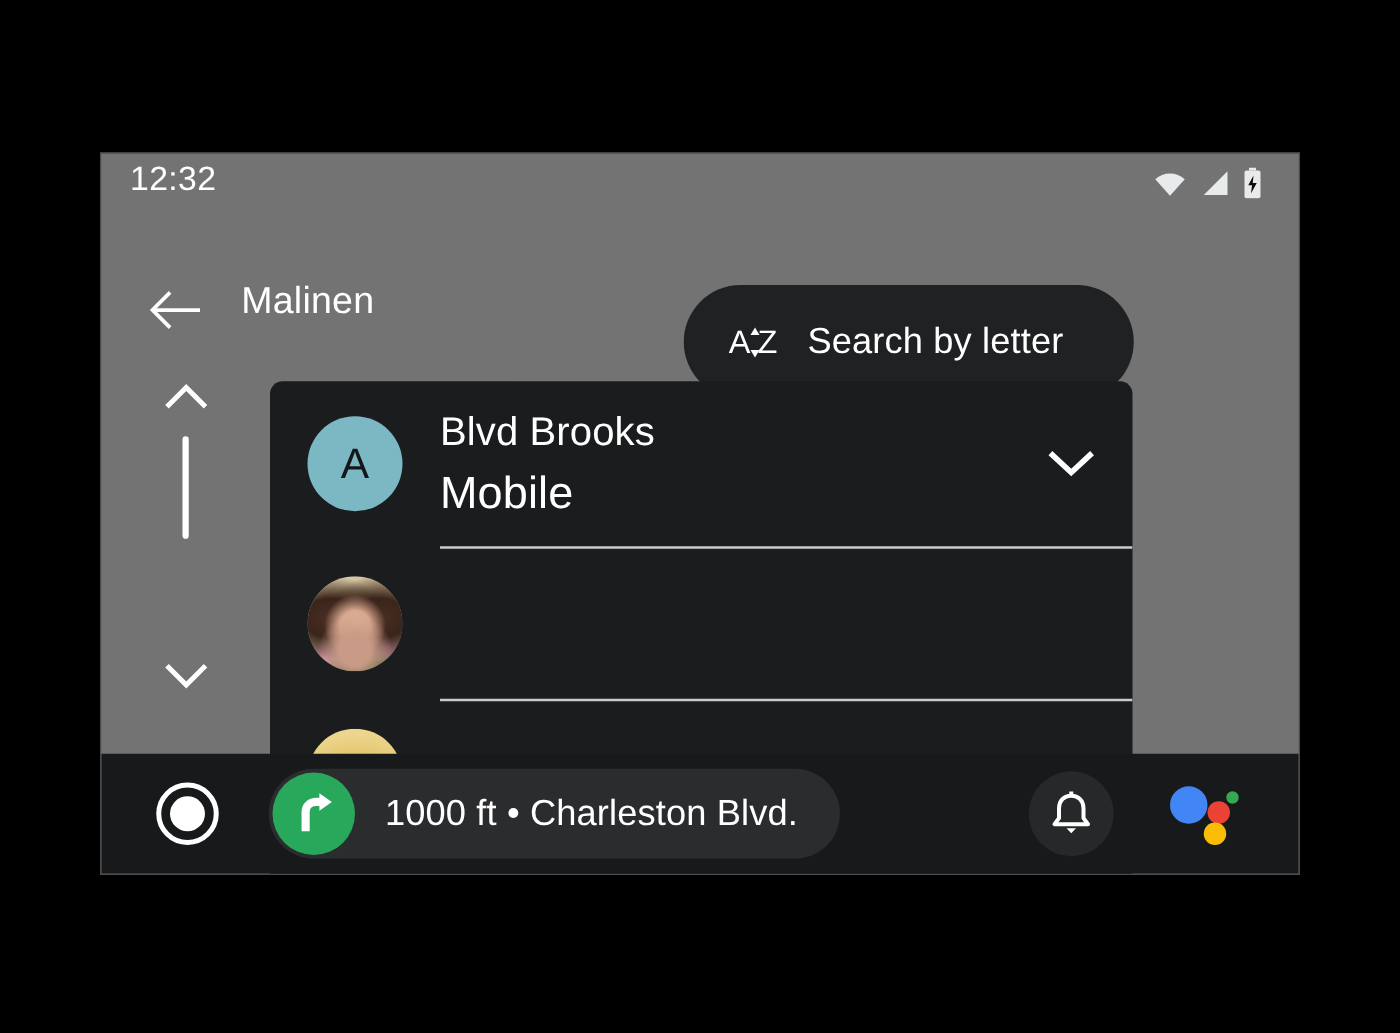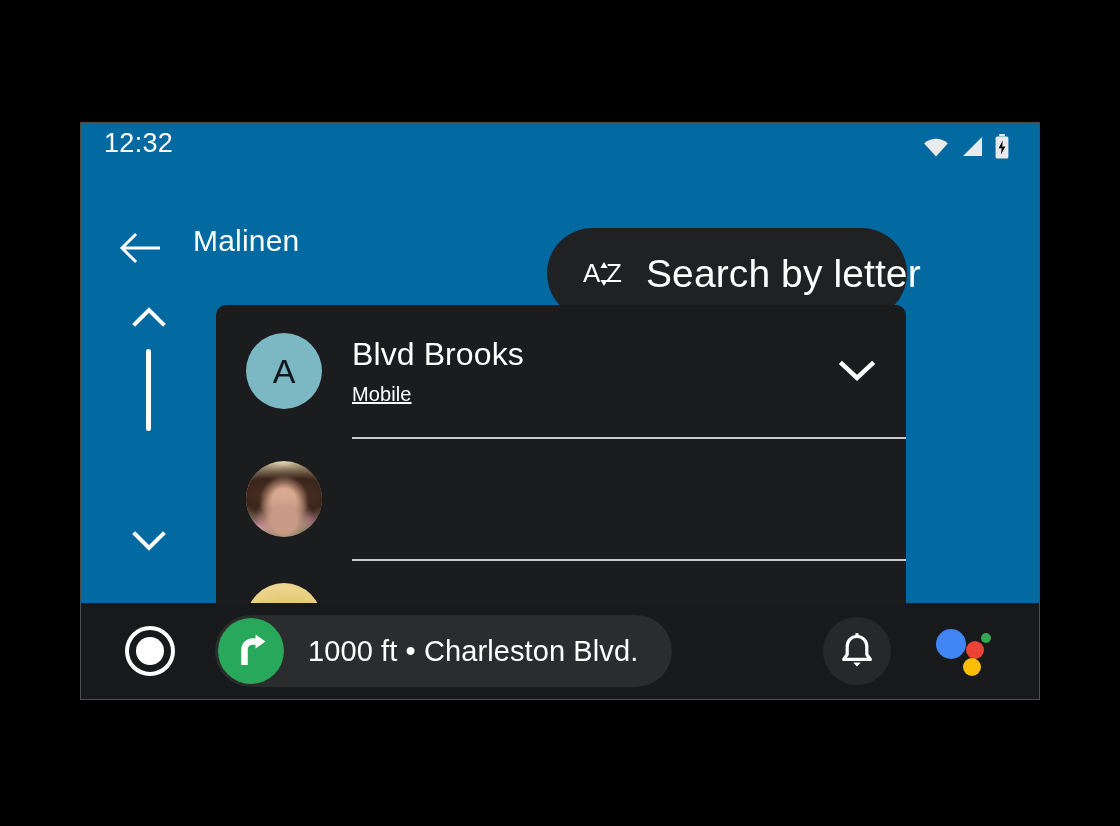--- a/index.html
+++ b/index.html
@@ -19,21 +19,21 @@
     background: #000000;
   }
 
   
   .device {
     position: absolute;
     left: 80px;
     top: 122px;
     width: 960px;
     height: 578px;
-    background: #0369a1;
+    background: #737373;
     border: 1px solid #4a4c4e;
     box-sizing: border-box;
     overflow: hidden;
   }
 
   
   .statusbar {
     position: absolute;
     left: 0;
     top: 0;
@@ -99,21 +99,21 @@
   .az-icon {
     position: relative;
     margin-left: 35px;
     width: 48px;
     height: 48px;
     flex: none;
   }
   .search-pill-label {
     margin-left: 16px;
     color: #ffffff;
-    font-size: 39px;
+    font-size: 29px;
     letter-spacing: 0.1px;
     white-space: nowrap;
   }
 
   
   .scrollrail {
     position: absolute;
     left: 38px;
     top: 180px;
     width: 60px;
@@ -221,26 +221,25 @@
   }
   .row-name {
     color: #ffffff;
     font-size: 32px;
     line-height: 1.16;
     letter-spacing: 0.1px;
     white-space: nowrap;
   }
   .row-sub {
     color: #ffffff;
-    font-size: 20px;
+    font-size: 36px;
     line-height: 1.2;
     margin-top: 8px;
     letter-spacing: 0.1px;
     white-space: nowrap;
-    text-decoration: underline;
   }
   .row-expand {
     width: 54px;
     height: 40px;
     margin-right: 22px;
     flex: none;
     display: flex;
     align-items: center;
     justify-content: center;
     cursor: pointer;

